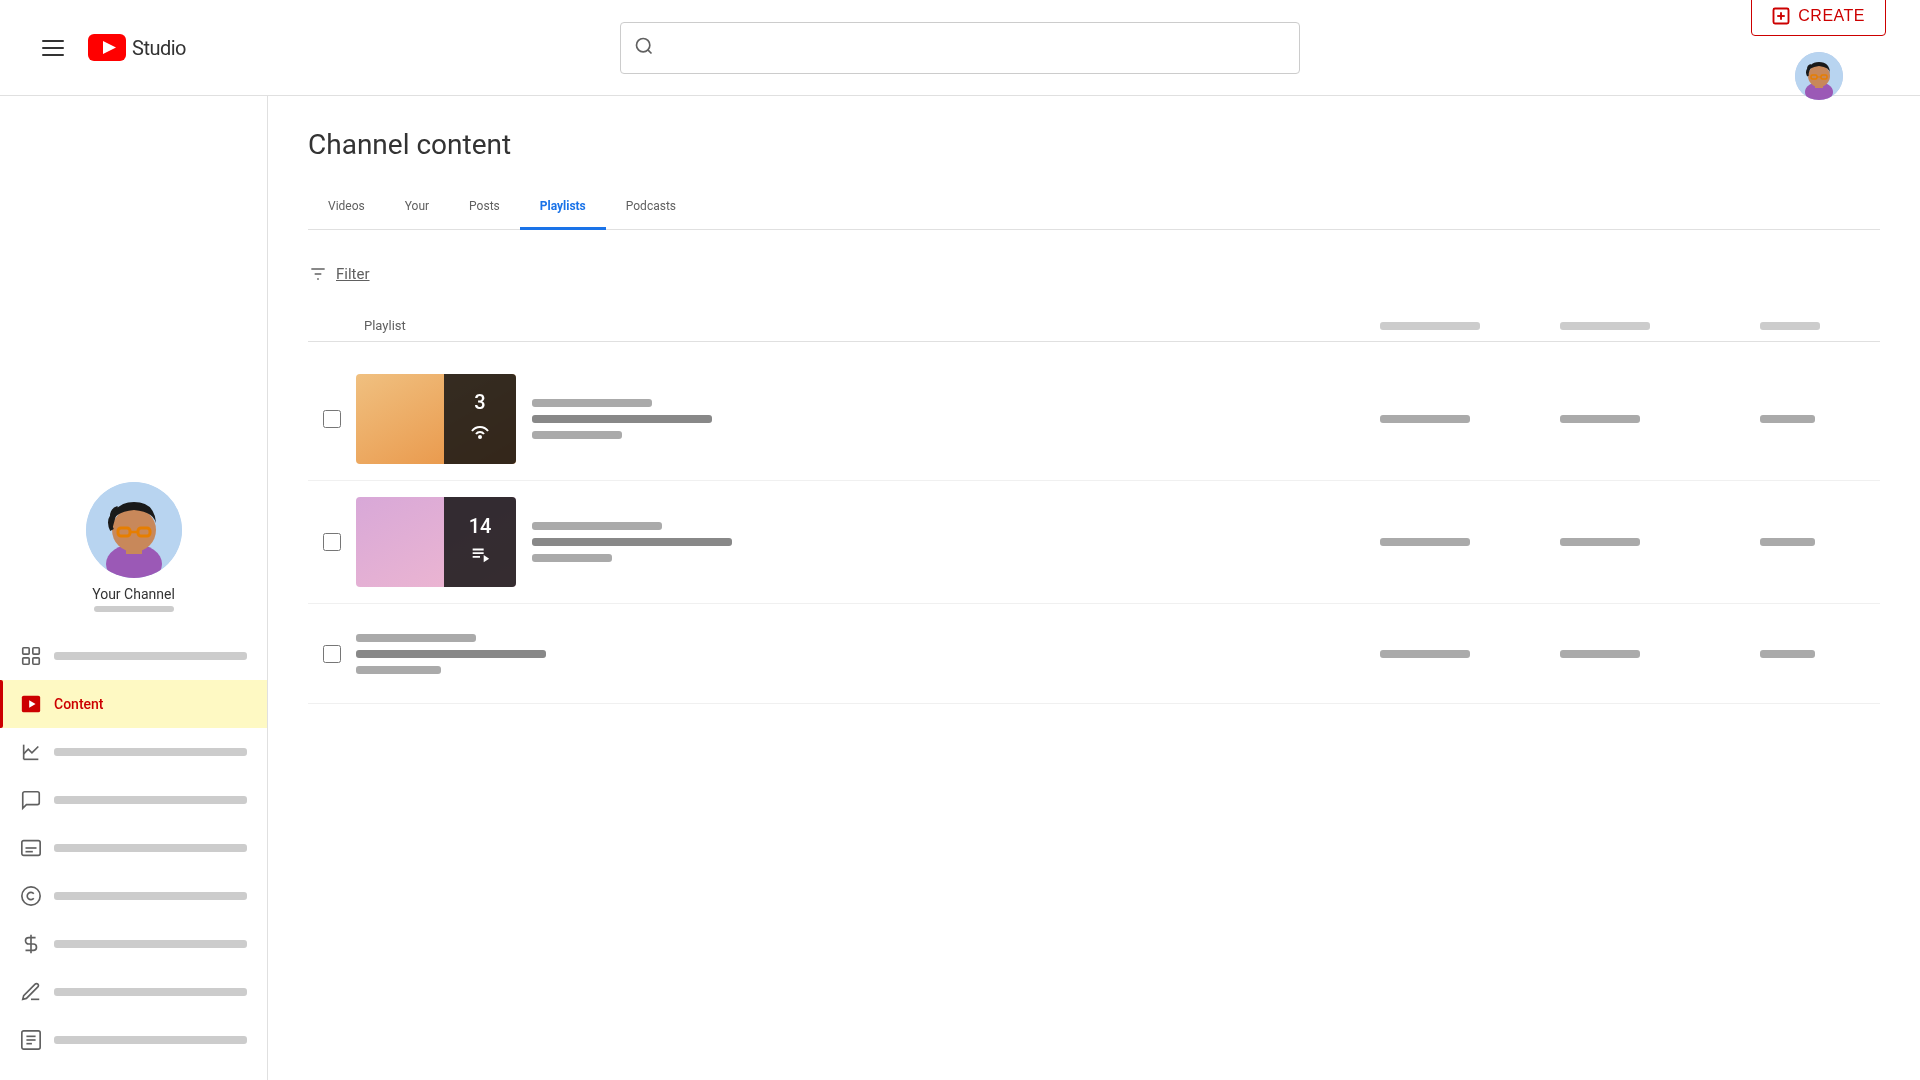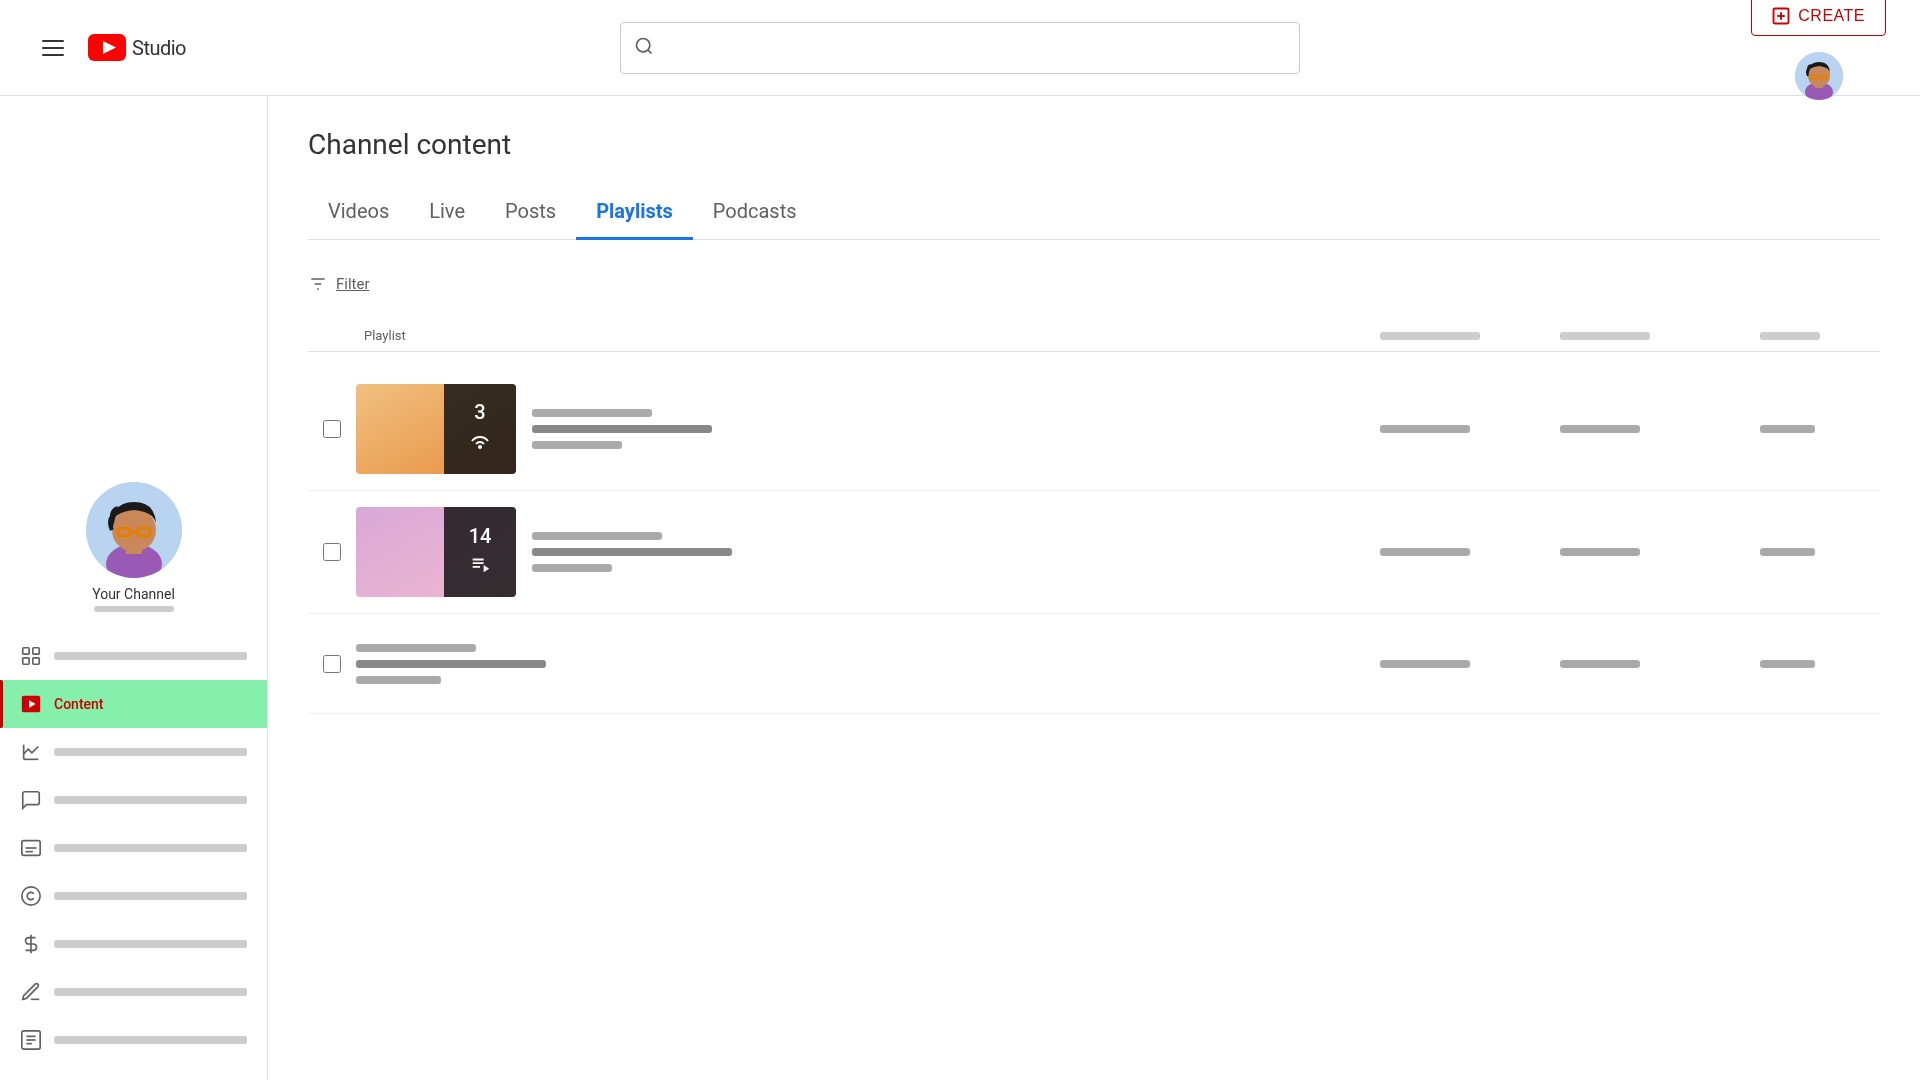--- a/index.html
+++ b/index.html
@@ -58,39 +58,39 @@
     }
     .channel-avatar svg { width: 96px; height: 96px; }
     .channel-name { font-size: 14px; color: #333; margin-bottom: 4px; }
     .channel-sub { width: 80px; height: 6px; background: #ccc; border-radius: 3px; margin-bottom: 20px; }
     .sidebar-nav { width: 100%; }
     .sidebar-item {
       display: flex; align-items: center; gap: 12px;
       padding: 10px 20px; cursor: pointer; position: relative;
       min-height: 48px;
     }
-    .sidebar-item.active { background: #86efac; }
+    .sidebar-item.active { background: #fef9c3; }
     .sidebar-item.active::before {
       content: ''; position: absolute; left: 0; top: 0; bottom: 0;
       width: 3px; background: #cc0000; border-radius: 0 2px 2px 0;
     }
     .sidebar-icon { width: 22px; height: 22px; color: #606060; flex-shrink: 0; }
     .sidebar-icon.active-icon { color: #cc0000; }
     .sidebar-label { font-size: 14px; color: #333; }
     .sidebar-label.active-label { color: #cc0000; font-weight: 500; }
     .sidebar-placeholder { height: 8px; background: #ccc; border-radius: 3px; flex: 1; }
 
     
     .main { flex: 1; padding: 32px 40px; overflow-y: auto; }
     .page-title { font-size: 28px; font-weight: 400; color: #333; margin-bottom: 24px; }
 
     
     .tabs { display: flex; gap: 0; border-bottom: 1px solid #e0e0e0; margin-bottom: 24px; }
     .tab {
-      padding: 14px 20px; font-size: 20px; color: #606060; cursor: pointer;
+      padding: 14px 20px; font-size: 12px; color: #606060; cursor: pointer;
       border-bottom: 3px solid transparent; margin-bottom: -1px;
     }
     .tab.active { color: #1a73e8; border-bottom-color: #1a73e8; font-weight: 700; }
 
     
     .filter-bar {
       display: flex; align-items: center; gap: 8px;
       padding: 10px 0; margin-bottom: 16px;
     }
     .filter-icon { color: #606060; }
@@ -295,21 +295,21 @@
         <div class="sidebar-placeholder"></div>
       </div>
     </nav>
   </aside>
 
   <main class="main">
     <h1 class="page-title">Channel content</h1>
 
     <div class="tabs">
       <div class="tab">Videos</div>
-      <div class="tab">Live</div>
+      <div class="tab">Your</div>
       <div class="tab">Posts</div>
       <div class="tab active">Playlists</div>
       <div class="tab">Podcasts</div>
     </div>
 
     <div class="filter-bar">
       <svg class="filter-icon" width="20" height="20" viewBox="0 0 24 24" fill="none" stroke="#606060" stroke-width="1.8">
         <line x1="4" y1="6" x2="20" y2="6"></line>
           <line x1="8" y1="12" x2="16" y2="12"></line>
           <line x1="11" y1="18" x2="13" y2="18"></line>

